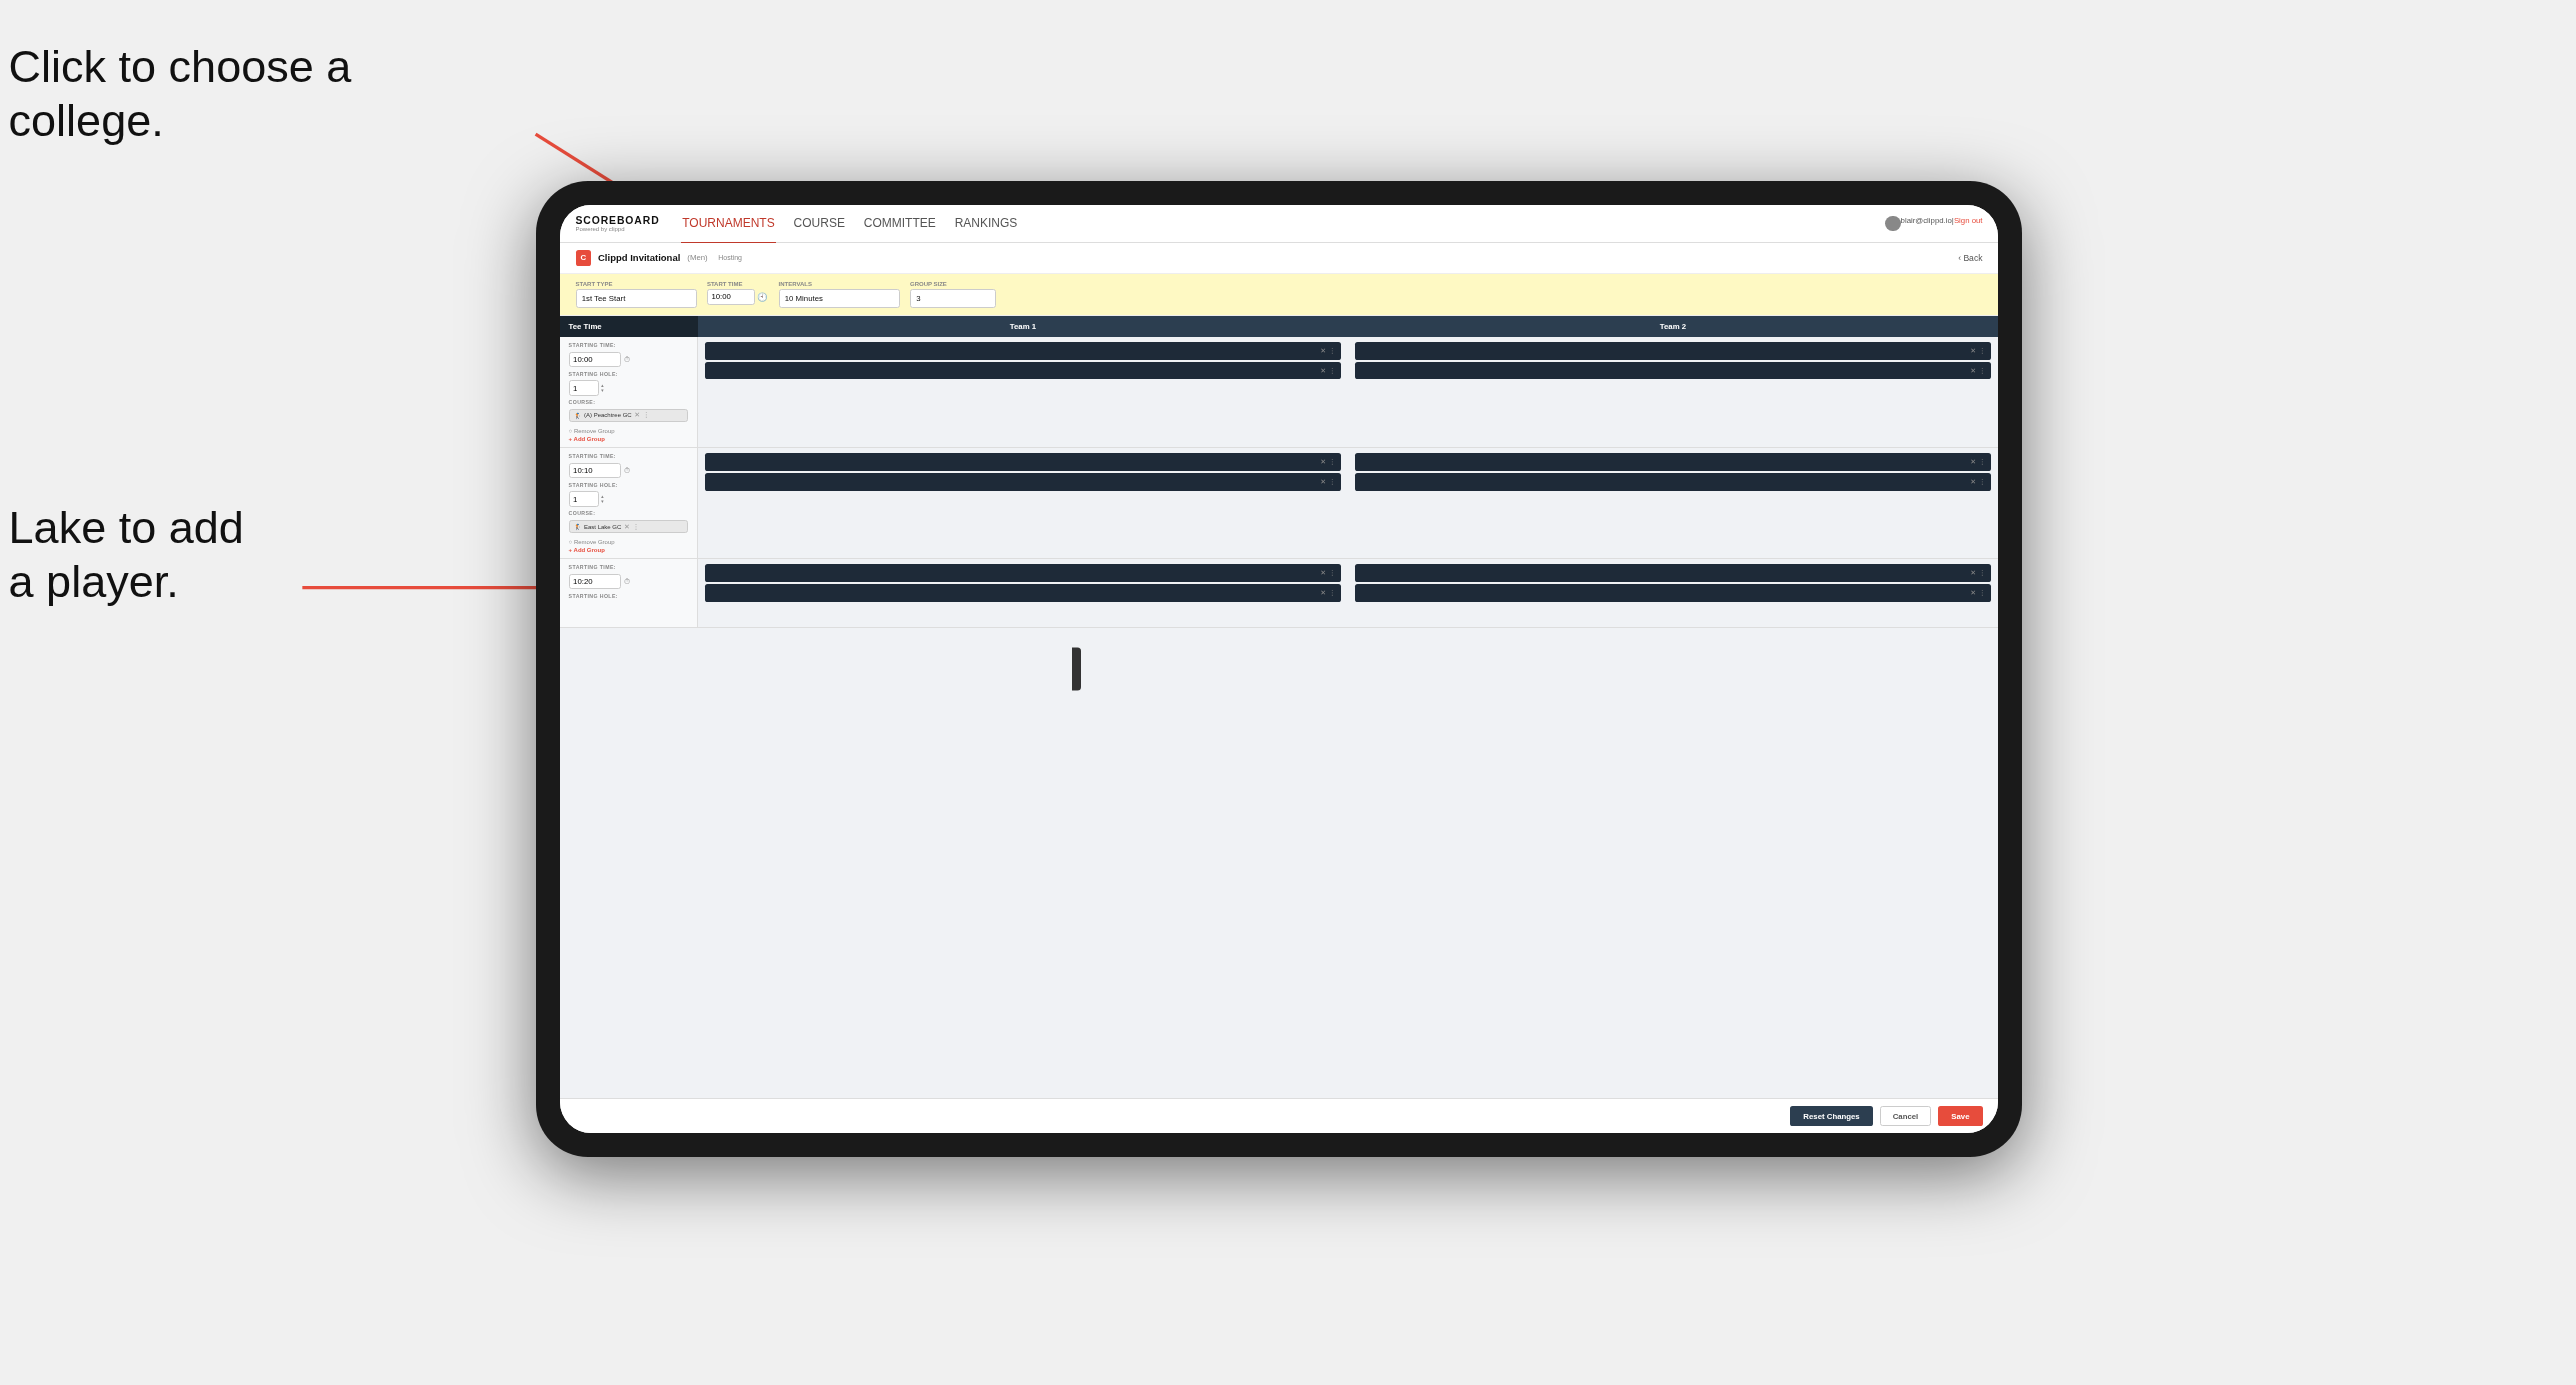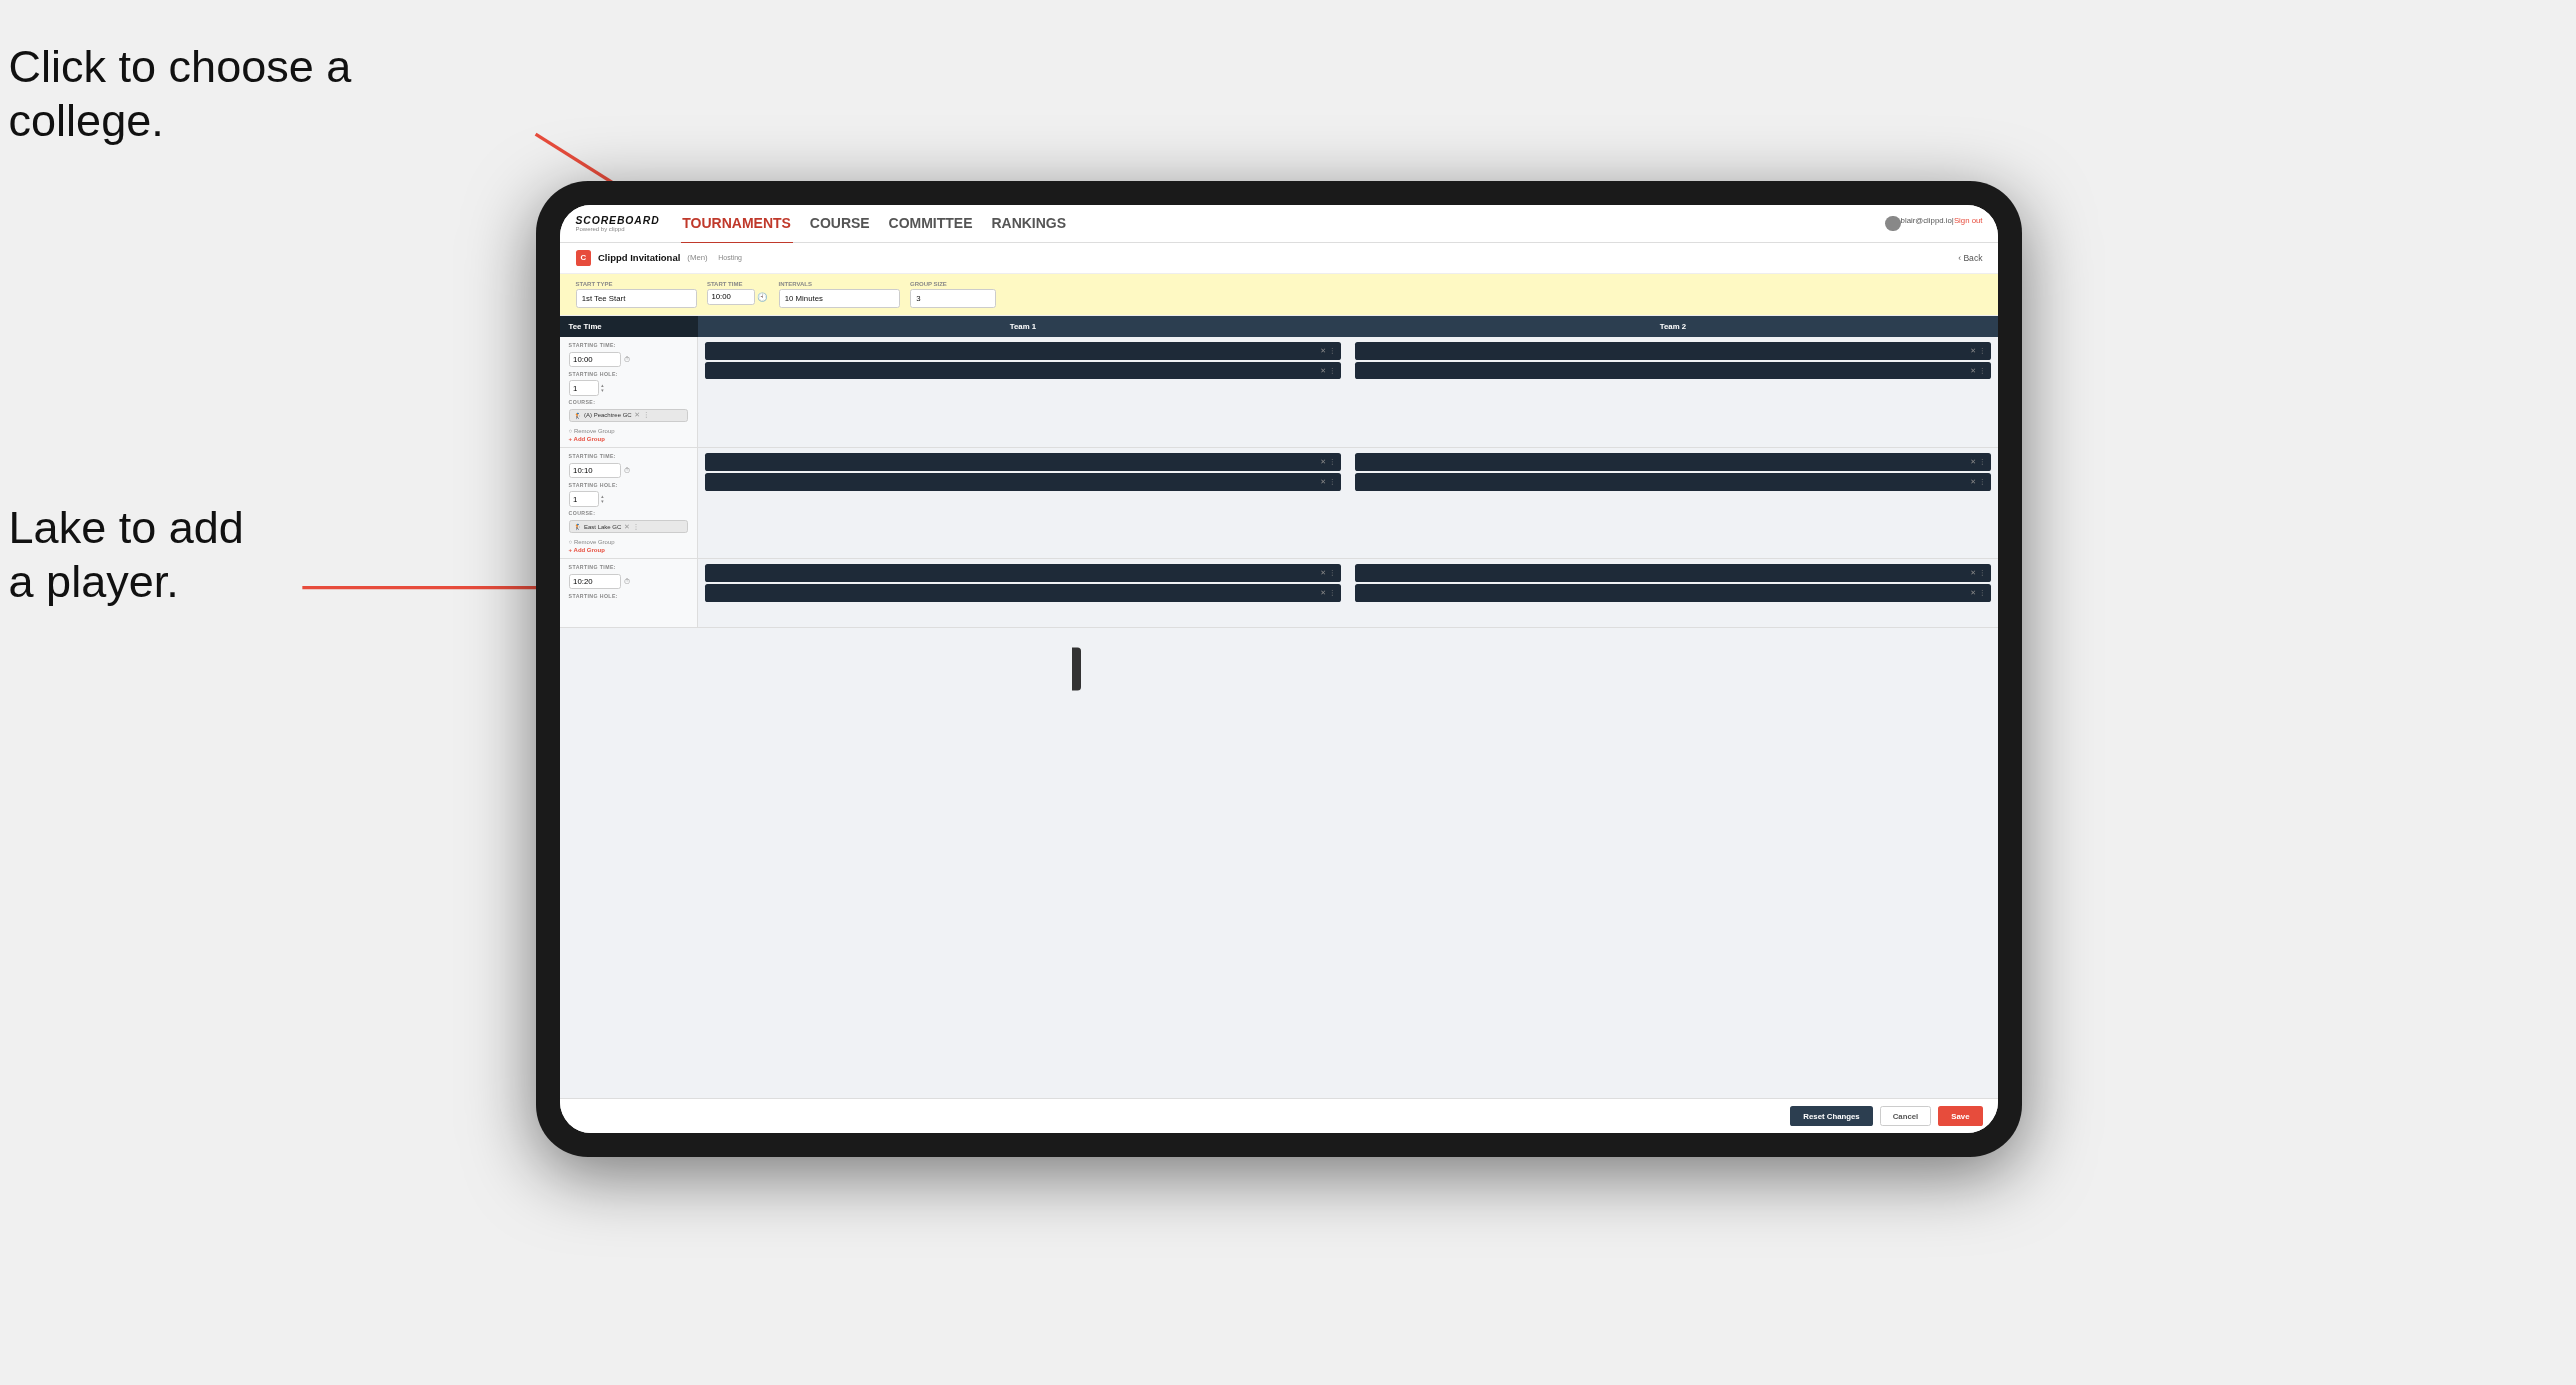--- a/index.html
+++ b/index.html
@@ -68,34 +68,33 @@
     .brand {
       display: flex;
       flex-direction: column;
       margin-right: 21px;
     }
     .brand-name {
       font-size: 10.4px;
       font-weight: 900;
       letter-spacing: 0.9px;
       color: #111;
-      font-style: italic;
     }
     .brand-sub {
       font-size: 6px;
       color: #888;
     }
     .nav-links {
       display: flex;
       gap: 15.5px;
       flex: 1;
     }
     .nav-link {
-      font-size: 14px;
-      font-weight: 700;
+      font-size: 12px;
+      font-weight: 400;
       color: #555;
       text-decoration: none;
       padding: 0 1.7px;
       height: 38px;
       display: flex;
       align-items: center;
       border-bottom: 1.7px solid transparent;
       cursor: pointer;
     }
     .nav-link.active {

